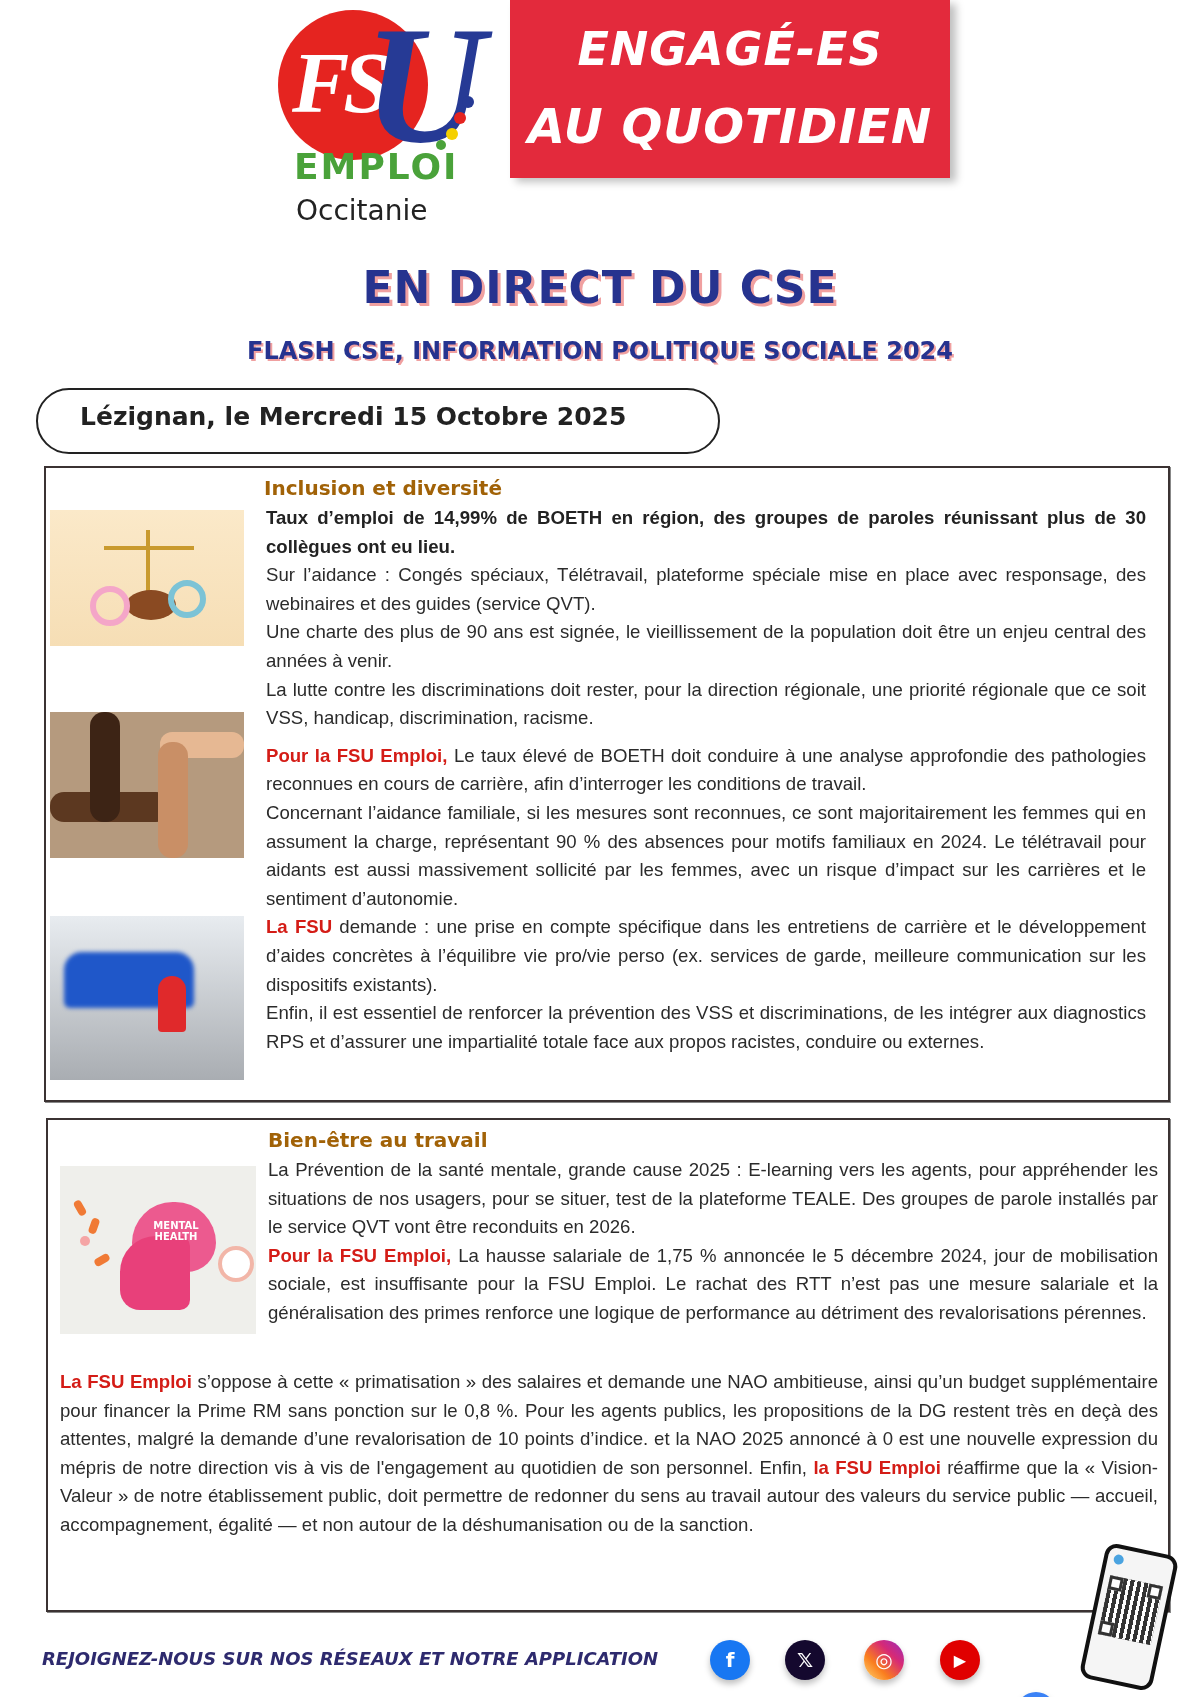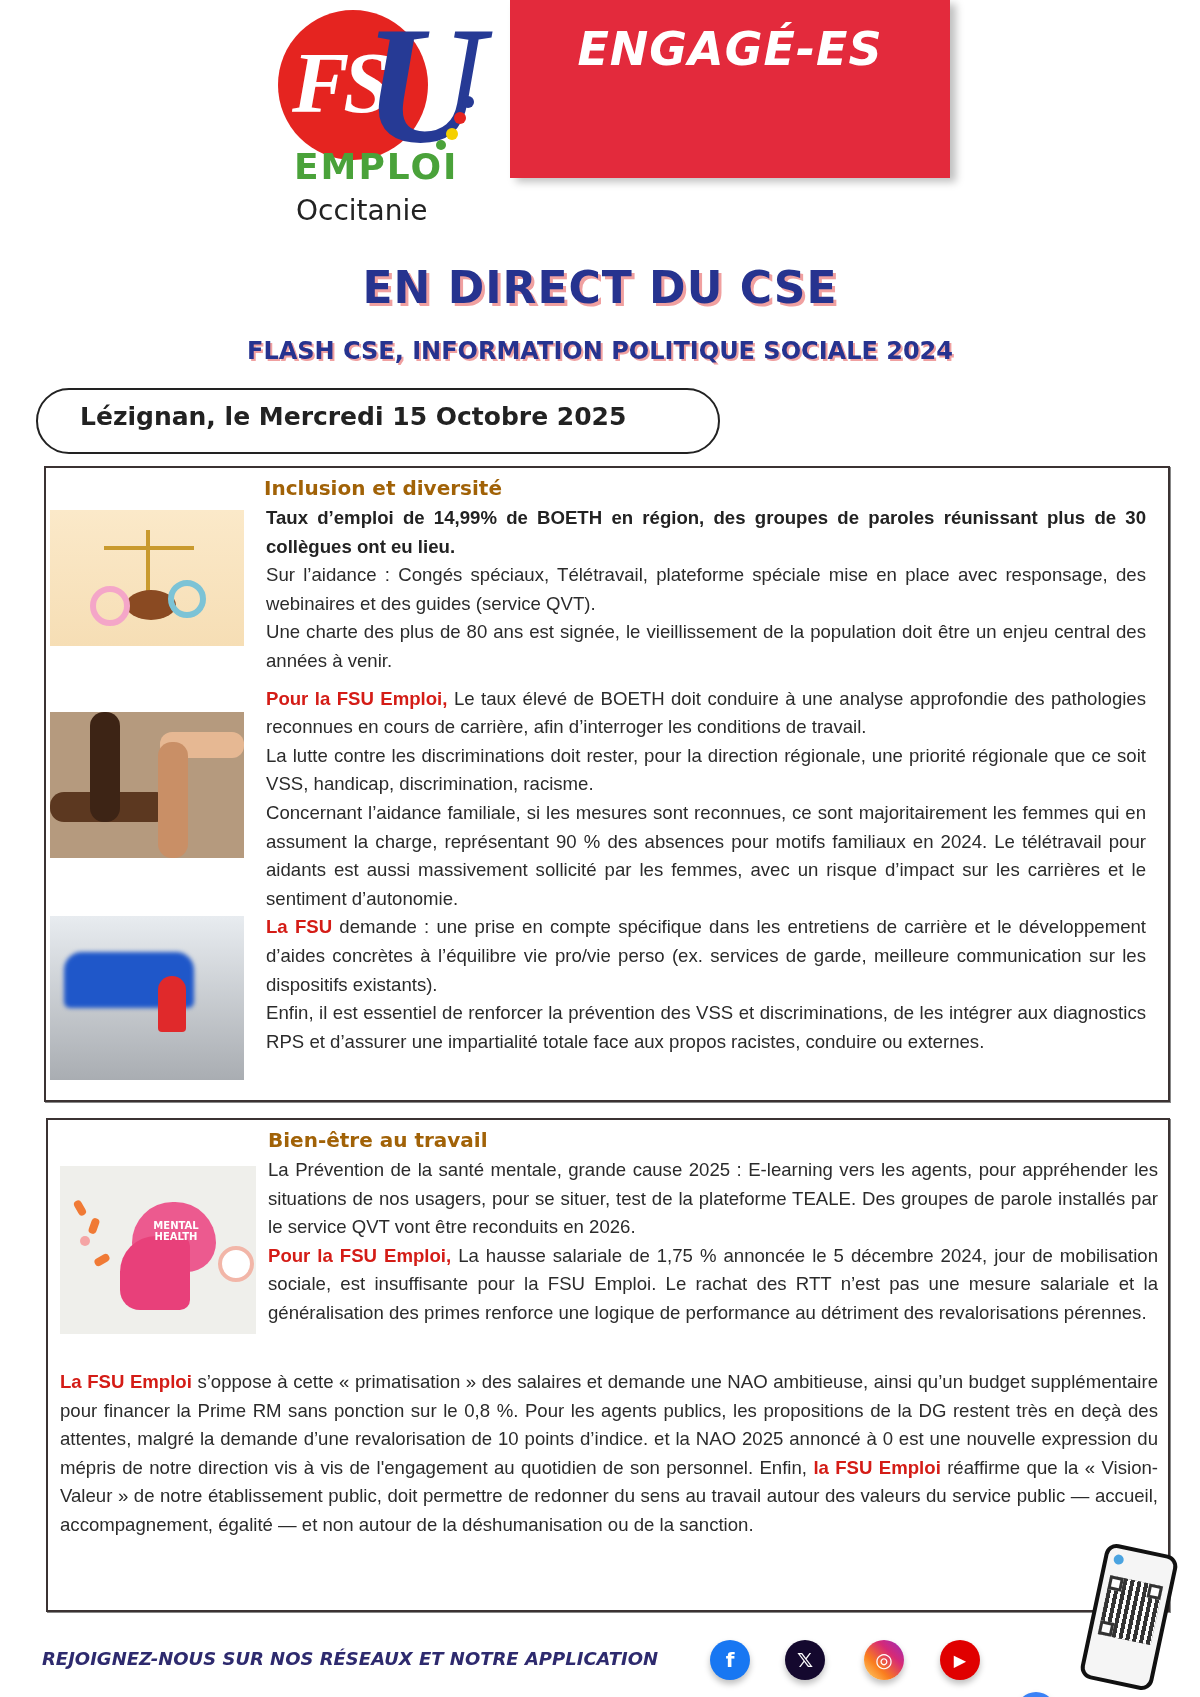--- a/index.html
+++ b/index.html
@@ -43,20 +43,21 @@
   <div class="abs dot" style="left:192px;top:90px;background:#263a95;"></div>
   <div class="abs dot" style="left:184px;top:106px;background:#e52420;"></div>
   <div class="abs dot" style="left:176px;top:122px;background:#f5d000;"></div>
   <div class="abs dot" style="left:166px;top:134px;background:#4aa23a;width:10px;height:10px;"></div>
   <div class="abs logo-emploi">EMPLOI</div>
   <div class="abs logo-region">Occitanie</div>
 </div>
 
 <div class="abs banner">
   <div class="banner-line" style="margin-top:22px;">ENGAGÉ-ES</div>
+  <div class="banner-line" style="margin-top:22px;font-size:48px;">AU QUOTIDIEN</div>
 </div>
 
 <div class="abs main-title">EN DIRECT DU CSE</div>
 <div class="abs sub-title">FLASH CSE, INFORMATION POLITIQUE SOCIALE 2024</div>
 
 <div class="abs date-pill"></div>
 <div class="abs date-text">Lézignan, le Mercredi 15 Octobre 2025</div>
 
 <div class="abs box" style="left:44px;top:466px;width:1126px;height:636px;">
   <div class="abs img" style="left:4px;top:42px;width:194px;height:136px;background:linear-gradient(180deg,#fbe9c9,#f6deb5);">
@@ -74,23 +75,23 @@
   </div>
   <div class="abs img" style="left:4px;top:448px;width:194px;height:164px;background:linear-gradient(180deg,#e8ecf0,#a9adb2);">
     <div class="abs" style="left:14px;top:36px;width:130px;height:56px;background:#1f57c9;border-radius:18px 18px 6px 6px;filter:blur(2px);"></div>
     <div class="abs" style="left:108px;top:60px;width:28px;height:56px;background:#e0292b;border-radius:14px 14px 4px 4px;"></div>
   </div>
 
   <div class="abs sec-title" style="left:218px;top:8px;">Inclusion et diversité</div>
   <div class="abs txt" style="left:220px;top:36px;width:880px;">
     <p class="bold">Taux d’emploi de 14,99% de BOETH en région, des groupes de paroles réunissant plus de 30 collègues ont eu lieu.</p>
     <p>Sur l’aidance : Congés spéciaux, Télétravail, plateforme spéciale mise en place avec responsage, des webinaires et des guides (service QVT).</p>
-    <p>Une charte des plus de 80 ans est signée, le vieillissement de la population doit être un enjeu central des années à venir.</p>
+    <p>Une charte des plus de 90 ans est signée, le vieillissement de la population doit être un enjeu central des années à venir.</p>
+    <p>La lutte contre les discriminations doit rester, pour la direction régionale, une priorité régionale que ce soit VSS, handicap, discrimination, racisme.</p>
     <p style="margin-top:9px;"><span class="red">Pour la FSU Emploi,</span><span> Le taux élevé de BOETH doit conduire à une analyse approfondie des pathologies reconnues en cours de carrière, afin d’interroger les conditions de travail.</span></p>
-    <p>La lutte contre les discriminations doit rester, pour la direction régionale, une priorité régionale que ce soit VSS, handicap, discrimination, racisme.</p>
     <p>Concernant l’aidance familiale, si les mesures sont reconnues, ce sont majoritairement les femmes qui en assument la charge, représentant 90 % des absences pour motifs familiaux en 2024. Le télétravail pour aidants est aussi massivement sollicité par les femmes, avec un risque d’impact sur les carrières et le sentiment d’autonomie.</p>
     <p><span class="red">La FSU</span><span> demande : une prise en compte spécifique dans les entretiens de carrière et le développement d’aides concrètes à l’équilibre vie pro/vie perso (ex. services de garde, meilleure communication sur les dispositifs existants).</span></p>
     <p>Enfin, il est essentiel de renforcer la prévention des VSS et discriminations, de les intégrer aux diagnostics RPS et d’assurer une impartialité totale face aux propos racistes, conduire ou externes.</p>
   </div>
 </div>
 
 <div class="abs box" style="left:46px;top:1118px;width:1124px;height:494px;">
   <div class="abs img" style="left:12px;top:46px;width:196px;height:168px;background:#efefeb;">
     <div class="abs" style="left:16px;top:34px;width:8px;height:16px;background:#f07a35;border-radius:4px;transform:rotate(-30deg);"></div>
     <div class="abs" style="left:30px;top:52px;width:8px;height:16px;background:#f07a35;border-radius:4px;transform:rotate(20deg);"></div>

